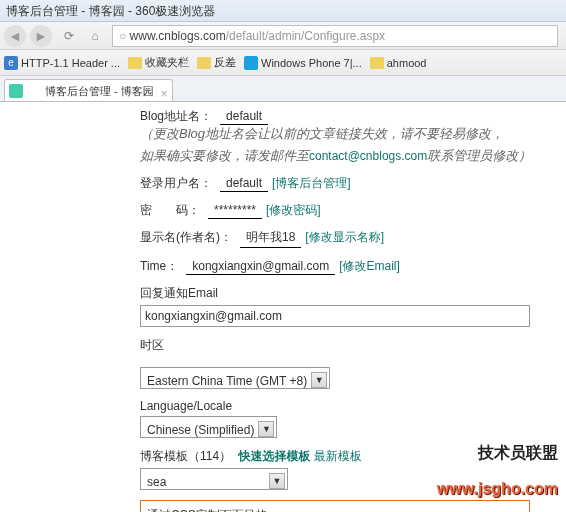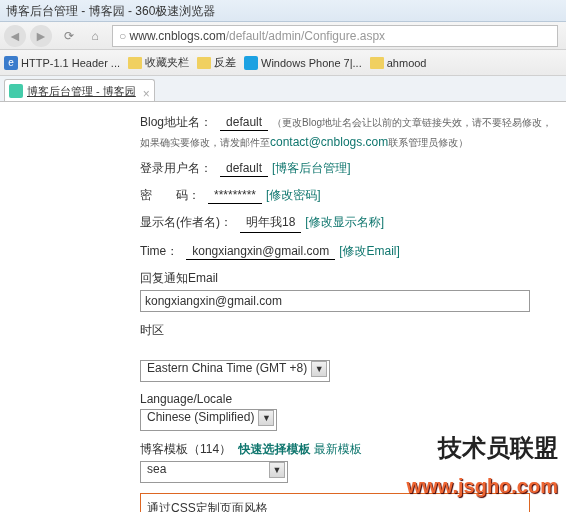--- a/index.html
+++ b/index.html
@@ -108,45 +108,44 @@
       align-items: flex-end;
       padding-left: 4px;
       border-bottom: 1px solid #c0c0c0;
     }
     .tab {
       background: #fff;
       border: 1px solid #c0c0c0;
       border-bottom: none;
       border-radius: 3px 3px 0 0;
       height: 22px;
-      padding: 0 18px 0 22px;
+      padding: 0 18px 0 40px;
       line-height: 22px;
       position: relative;
       color: #333;
       font-size: 11px;
-      text-decoration: underline;
     }
     .tab-icon {
       position: absolute;
       left: 4px;
       top: 4px;
       width: 14px;
       height: 14px;
       background: #4ca;
       border-radius: 2px;
     }
     .tab-close {
       position: absolute;
       right: 4px;
       top: 3px;
       color: #aaa;
       font-size: 12px;
     }
     .content {
-      padding: 12px 0 0 140px;
+      padding: 6px 0 0 140px;
       height: calc(512px - 102px);
       overflow: hidden;
       position: relative;
     }
     .form-row {
       margin-bottom: 10px;
       display: flex;
       align-items: baseline;
       flex-wrap: wrap;
       color: #333;
@@ -157,39 +156,40 @@
     }
     .underline-val {
       border-bottom: 1px solid #000;
       padding: 0 6px 1px;
       margin: 0 4px;
       min-width: 40px;
       display: inline-block;
     }
     .hint {
       color: #666;
-      font-size: 10px;
+      font-size: 13px;
+      font-style: italic;
     }
     .link {
       color: #0f766e;
     }
     .input-box {
       border: 1px solid #999;
       background: #fff;
       height: 22px;
       padding: 0 4px;
       line-height: 20px;
       font-size: 12px;
     }
     .select-box {
       border: 1px solid #999;
       background: #fff;
       height: 22px;
       display: inline-flex;
-      align-items: flex-start;
+      align-items: flex-end;
       padding: 0 2px 0 6px;
     }
     .select-arrow {
       width: 16px;
       height: 16px;
       background: linear-gradient(#f0f0f0,#d8d8d8);
       border: 1px solid #aaa;
       margin-left: 4px;
       display: flex;
       align-items: center;
@@ -199,31 +199,31 @@
     .red-border {
       border: 1px solid #d62;
       padding: 6px;
       margin-top: 4px;
       width: 390px;
     }
     .watermark1 {
       position: absolute;
       right: 8px;
       bottom: 48px;
-      font-size: 24px;
+      font-size: 16px;
       font-weight: bold;
       color: #222;
       text-shadow: 1px 1px 2px #fff;
       font-family: "SimHei","Microsoft YaHei";
     }
     .watermark2 {
       position: absolute;
       right: 8px;
       bottom: 14px;
-      font-size: 20px;
+      font-size: 16px;
       font-weight: bold;
       color: #e63;
       text-shadow: 1px 1px 1px #400;
     }
   </style>
 </head>
 <body>
 
 <div class="titlebar">
   <span>博客后台管理 - 博客园 - 360极速浏览器</span>
@@ -307,21 +307,21 @@
     <span class="underline-val">kongxiangxin@gmail.com</span>
     <span class="link">[修改Email]</span>
   </div>
 
   <div class="form-row" style="display:block">
     <div class="form-label" style="margin-bottom:3px">回复通知Email</div>
     <div class="input-box" style="width:390px">kongxiangxin@gmail.com</div>
   </div>
 
   <div class="form-row" style="display:block">
-    <div class="form-label" style="margin-bottom:21px">时区</div>
+    <div class="form-label" style="margin-bottom:13px">时区</div>
     <div class="select-box">
       <span>Eastern China Time (GMT +8)</span>
       <span class="select-arrow">▼</span>
     </div>
   </div>
 
   <div class="form-row" style="display:block">
     <div class="form-label" style="margin-bottom:3px">Language/Locale</div>
     <div class="select-box">
       <span>Chinese (Simplified)</span>

